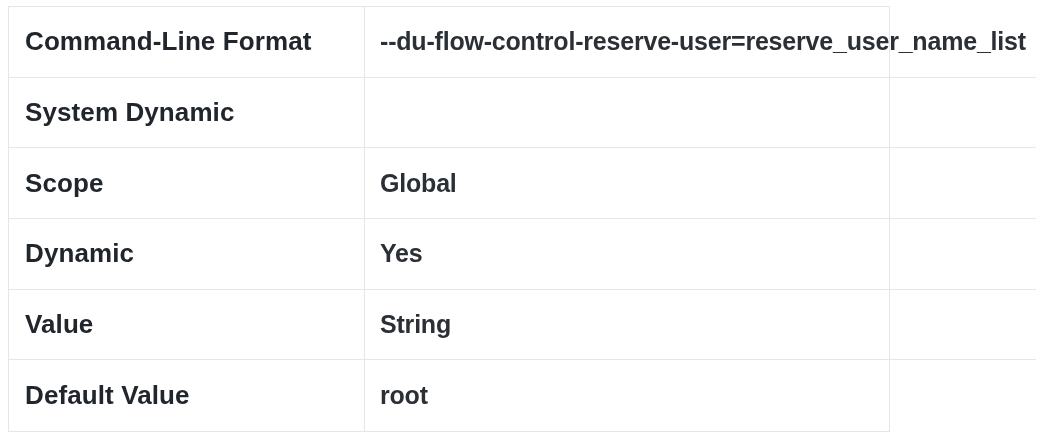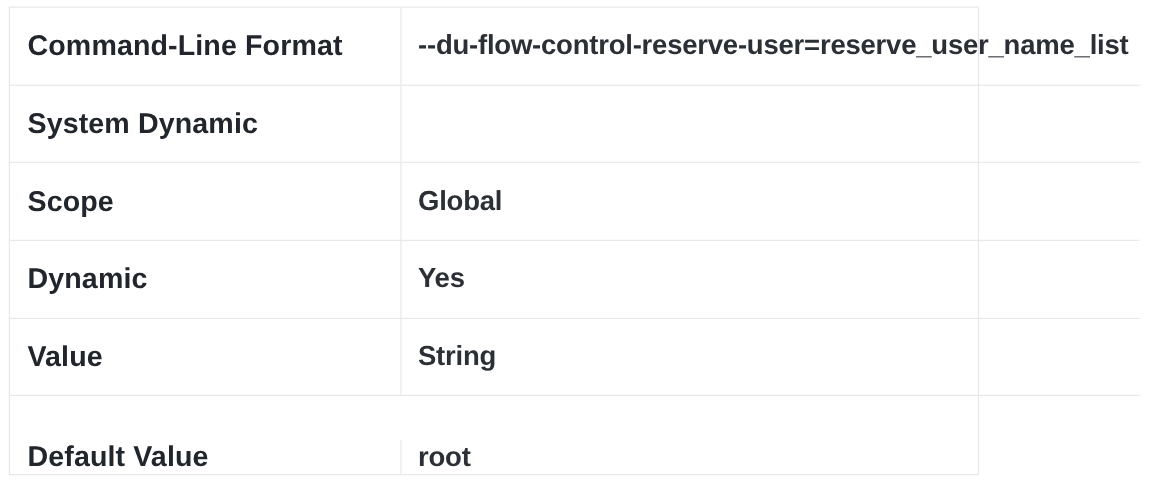--- a/index.html
+++ b/index.html
@@ -22,21 +22,21 @@
     border:1px solid var(--border);
     background:var(--bg);
     display:grid;
     grid-template-rows:repeat(6, 1fr);
   }
   .row{
     display:flex;
     align-items:stretch;
     border-bottom:1px solid var(--border);
   }
-  .row:last-child{ border-bottom:none;align-items:flex-end; }
+  .row:last-child{ border-bottom:none; }
   .cell{
     display:flex;
     align-items:center;
   }
   .cell-label{
     width:356px;
     flex:0 0 356px;
     padding-left:16px;
     border-right:1px solid var(--border);
     font-size:26px;

